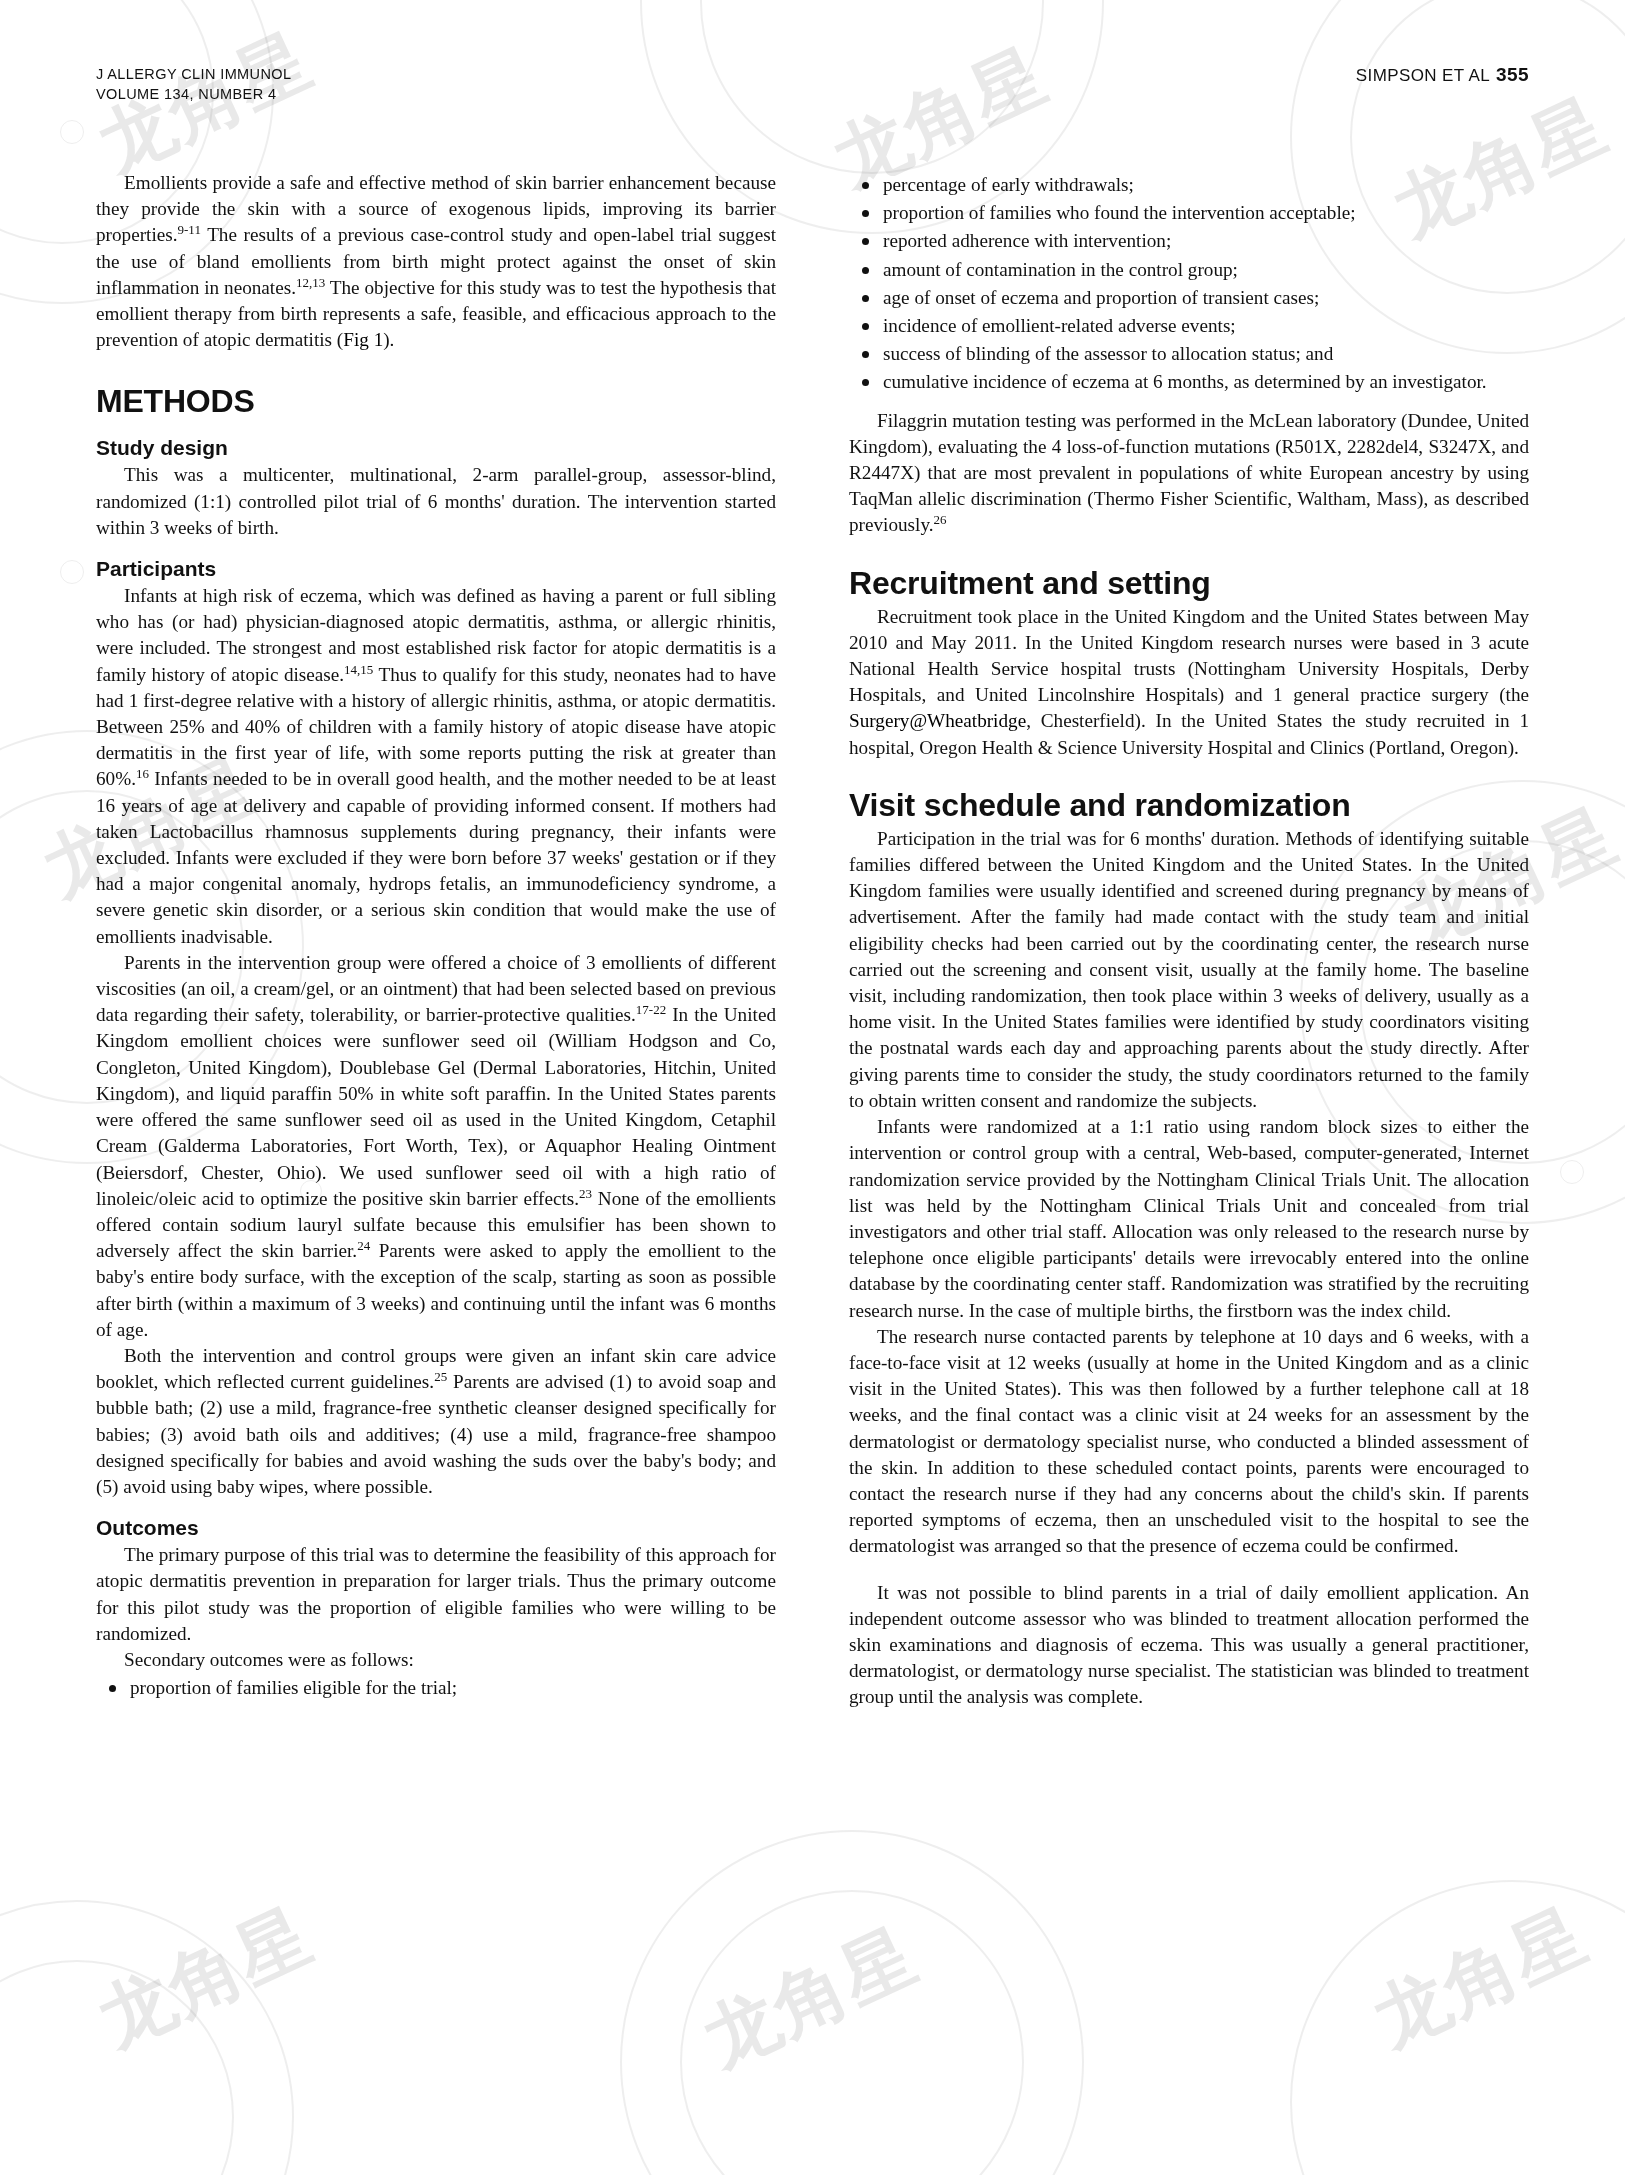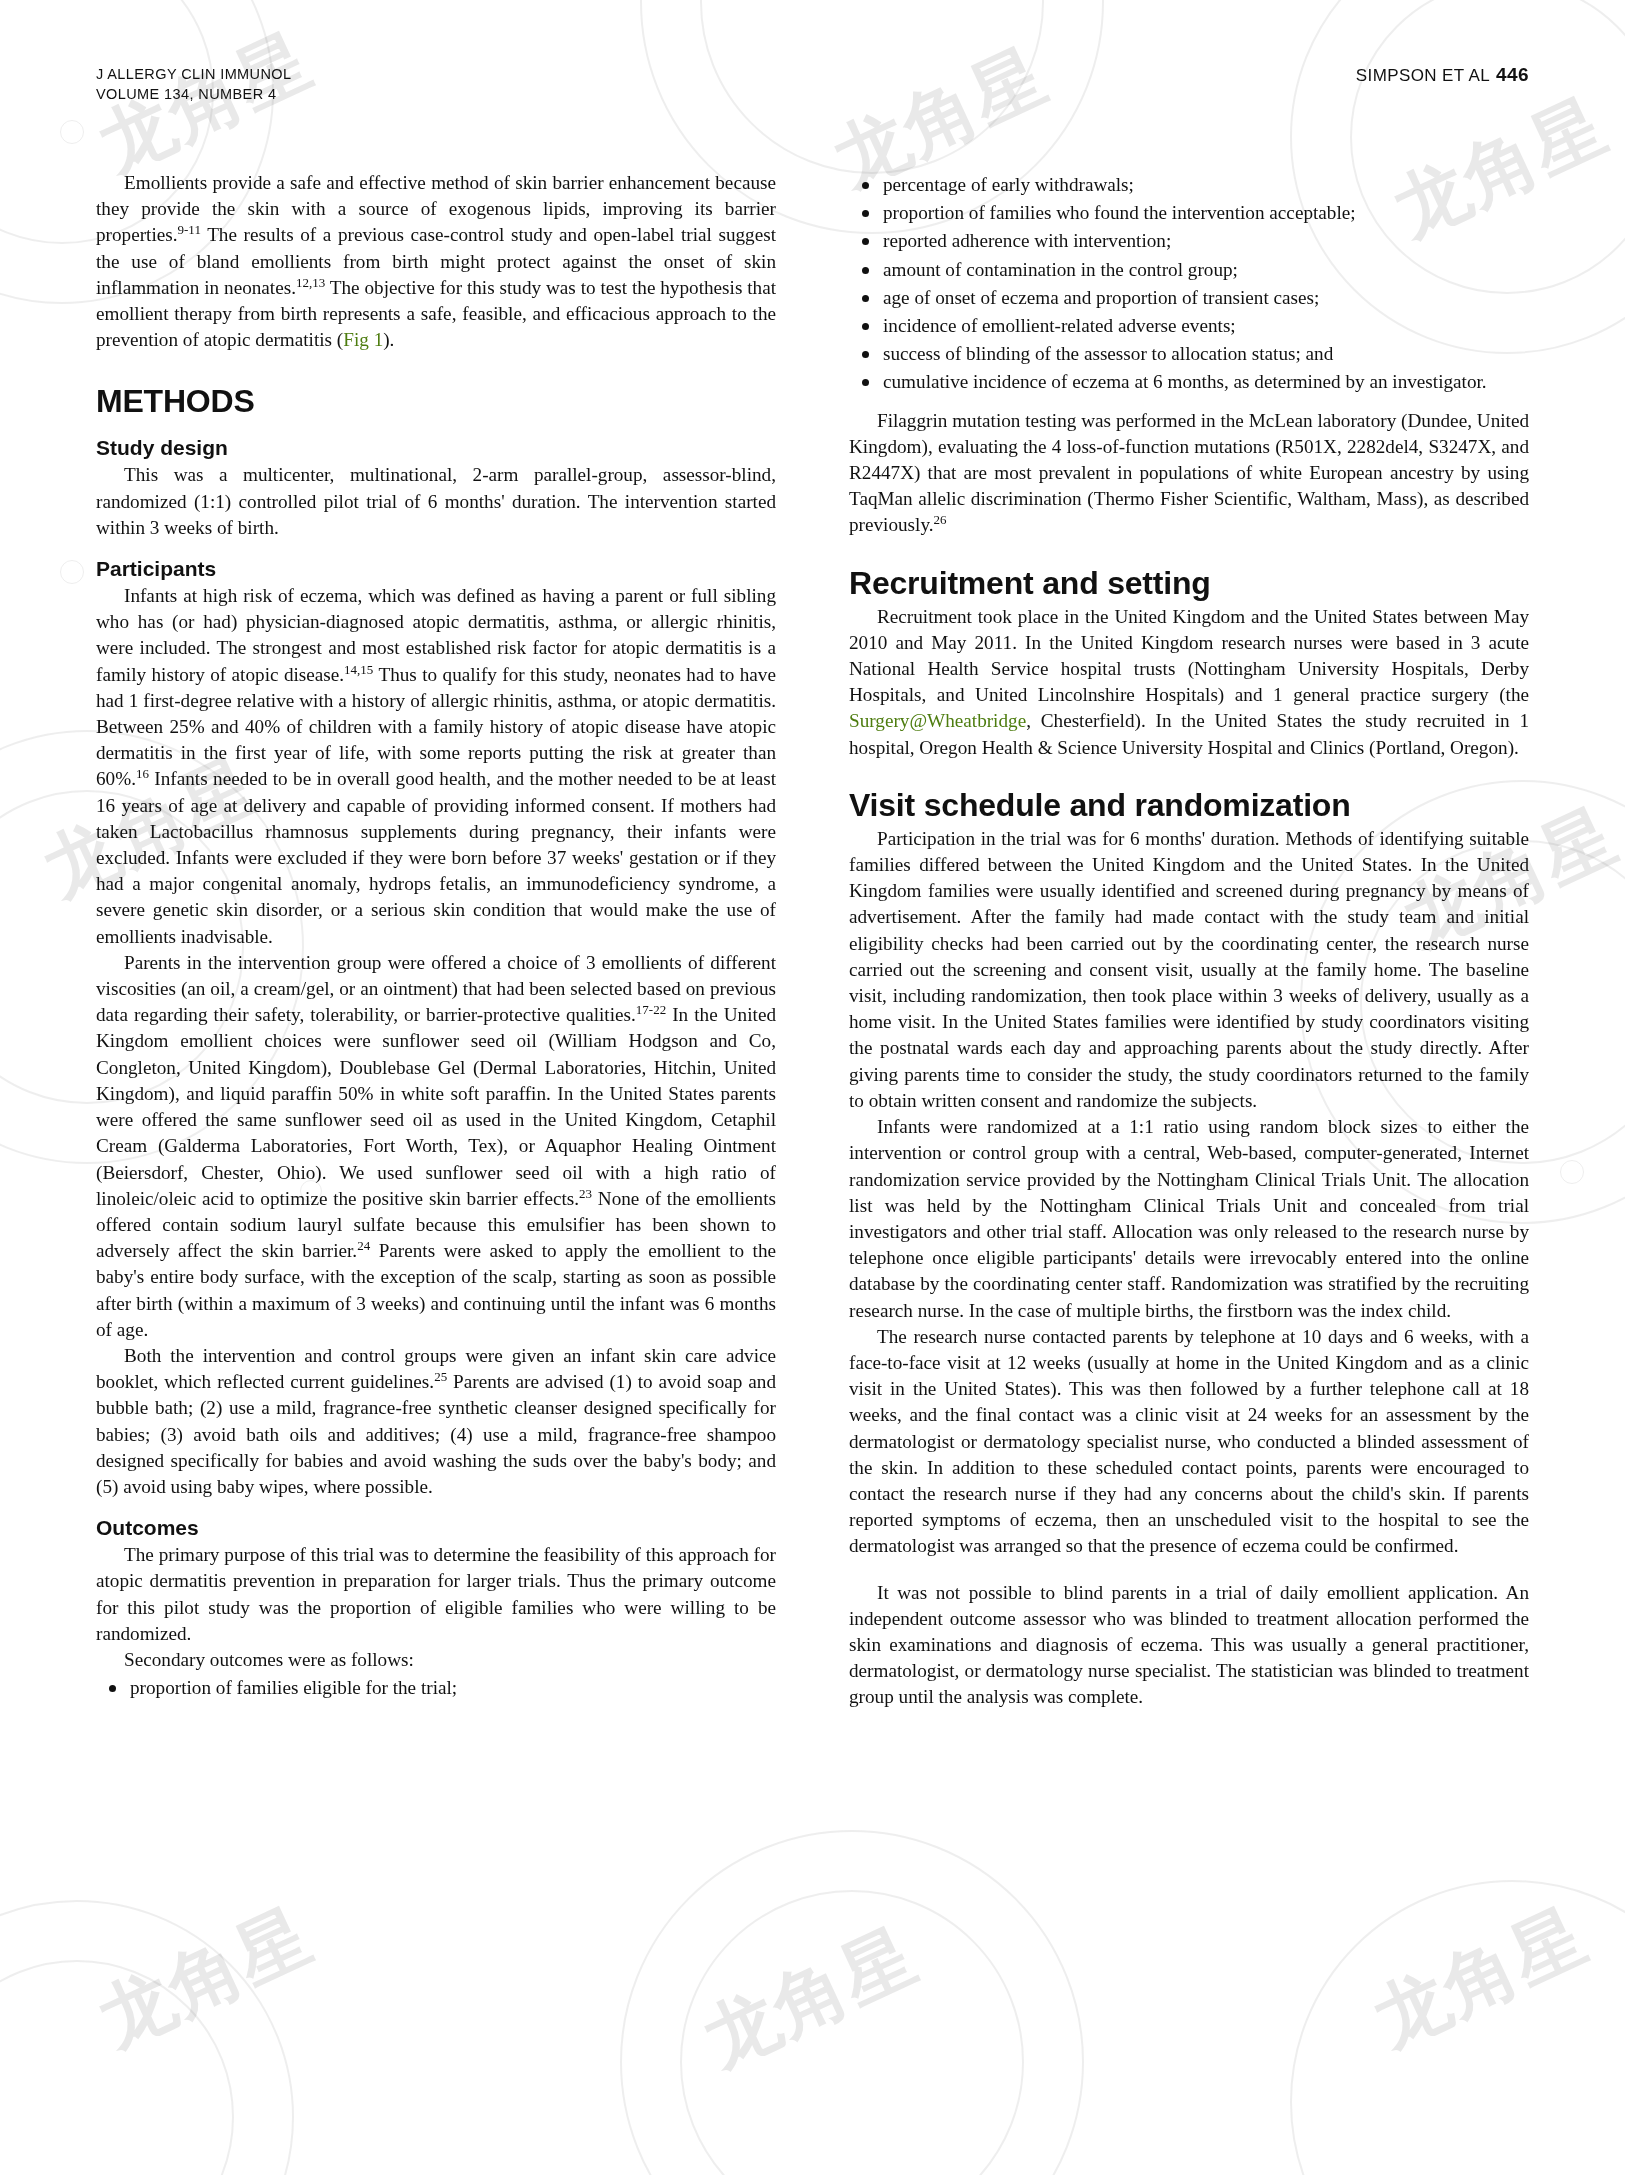--- a/index.html
+++ b/index.html
@@ -120,21 +120,21 @@
     font-weight: bold;
     margin: 16px 0 2px 0;
   }
   h2.section.first { margin-top: 30px; }
 
   .sup {
     font-size: 13px;
     vertical-align: super;
     line-height: 0;
   }
-  .link { color: #4d7c0f; }
+  .link { color: #000000; }
   .ital { }
 
   ul.bullets {
     list-style: none;
     margin: 2px 0 0 0;
     padding: 0;
   }
   ul.bullets li {
     position: relative;
     padding-left: 34px;
@@ -190,21 +190,21 @@
 </div>
 
 <div class="page">
 
   <div class="running-head">
     <div class="rh-left">
       <div>J ALLERGY CLIN IMMUNOL</div>
       <div>VOLUME 134, NUMBER 4</div>
     </div>
     <div class="rh-right">
-      <span>SIMPSON ET AL</span><span class="pagenum">446</span>
+      <span>SIMPSON ET AL</span><span class="pagenum">355</span>
     </div>
   </div>
 
   <div class="columns">
 
     <div class="col left">
 
       <p class="lead"><span>Emollients provide a safe and effective method of skin barrier enhancement because they provide the skin with a source of exogenous lipids, improving its barrier properties.</span><span class="sup">9-11</span><span> The results of a previous case-control study and open-label trial suggest the use of bland emollients from birth might protect against the onset of skin inflammation in neonates.</span><span class="sup">12,13</span><span> The objective for this study was to test the hypothesis that emollient therapy from birth represents a safe, feasible, and efficacious approach to the prevention of atopic dermatitis (</span><span class="link">Fig 1</span><span>).</span></p>
 
       <h2 class="section first">METHODS</h2>

